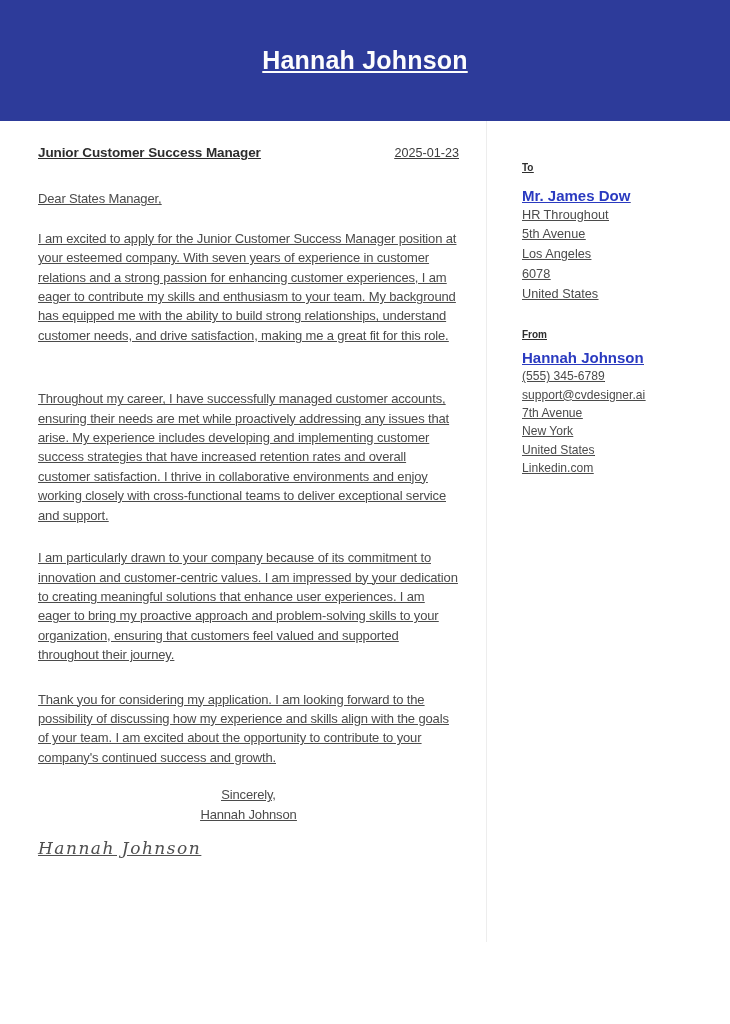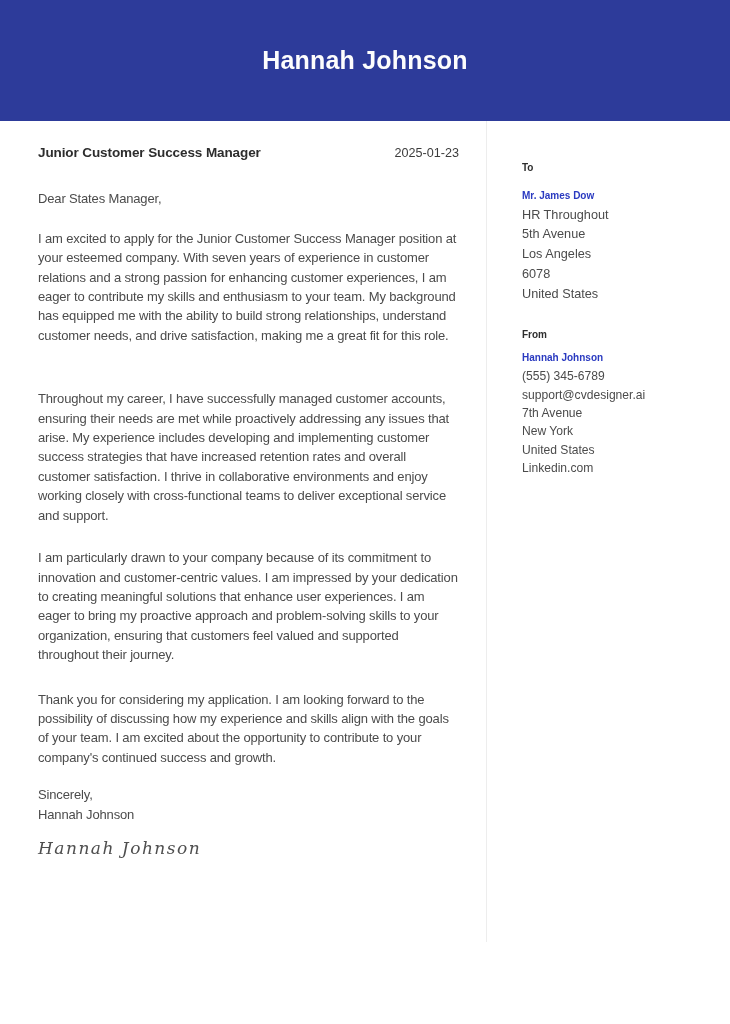--- a/index.html
+++ b/index.html
@@ -1,15 +1,15 @@
 <!DOCTYPE html>
 <html><head>
 <meta charset="utf-8">
 <style>
-  * { margin: 0; padding: 0; box-sizing: border-box; }
+  * { margin: 0; padding: 0; box-sizing: border-box; text-decoration: underline; }
   html, body {
     width: 730px; height: 1024px;
     background: #ffffff;
     font-family: "Liberation Sans", sans-serif;
     overflow: hidden;
   }
   .page { position: relative; width: 730px; height: 1024px; background: #fff; }
 
   
   .header {
@@ -35,36 +35,36 @@
   .title-row {
     display: flex; justify-content: space-between; align-items: baseline;
   }
   .job-title { font-size: 13.5px; font-weight: 700; color: #2d2d2d; letter-spacing: -0.1px; }
   .date { font-size: 12.6px; color: #3c3c3c; font-weight: 400; letter-spacing: 0; }
   .salutation { margin-top: 26px; }
   .para1 { margin-top: 20px; }
   .para2 { margin-top: 44px; }
   .para3 { margin-top: 23px; }
   .para4 { margin-top: 25px; }
-  .closing-block { margin-top: 18px; }
+  .closing-block { margin-top: 18px; text-align: center; }
   .signature {
     margin-top: 12px;
     font-family: "DejaVu Serif", serif; font-style: italic;
     font-size: 17px; color: #4f4f4f; letter-spacing: 1.5px; line-height: 24px;
   }
 
   
   .contact-col {
     position: absolute; left: 522px; top: 158px; width: 175px;
   }
   .contact-heading {
     font-size: 10px; font-weight: 700; color: #2d2d2d; line-height: 19.8px;
   }
   .contact-name {
-    font-size: 10px; font-weight: 700; color: #2a3ac0; line-height: 19.8px;
+    font-size: 15px; font-weight: 700; color: #2a3ac0; line-height: 19.8px;
     cursor: pointer;
   }
   .to-name { margin-top: 8px; }
   .to-lines div { font-size: 12.7px; color: #4b4b4b; line-height: 19.8px; }
   .from-heading { margin-top: 20px; }
   .from-name { margin-top: 4px; line-height: 19px; }
   .from-lines div { font-size: 12.1px; color: #4b4b4b; line-height: 18.3px; }
 </style>
 </head>
 <body>

